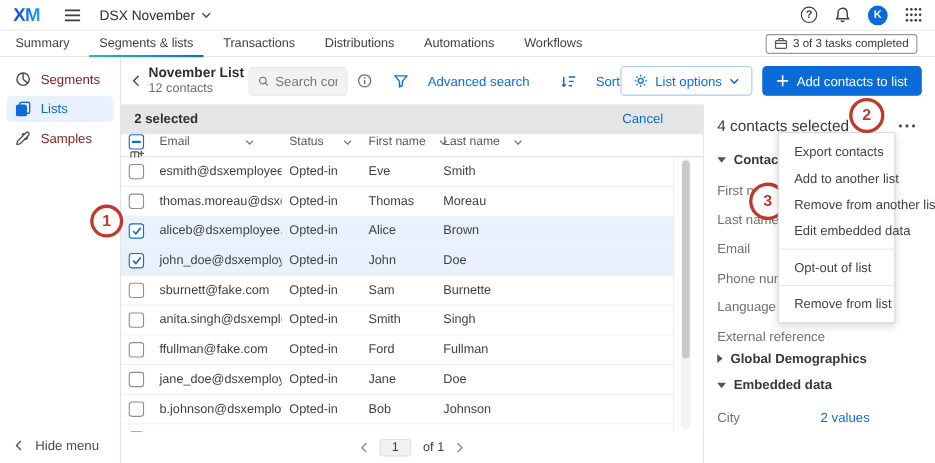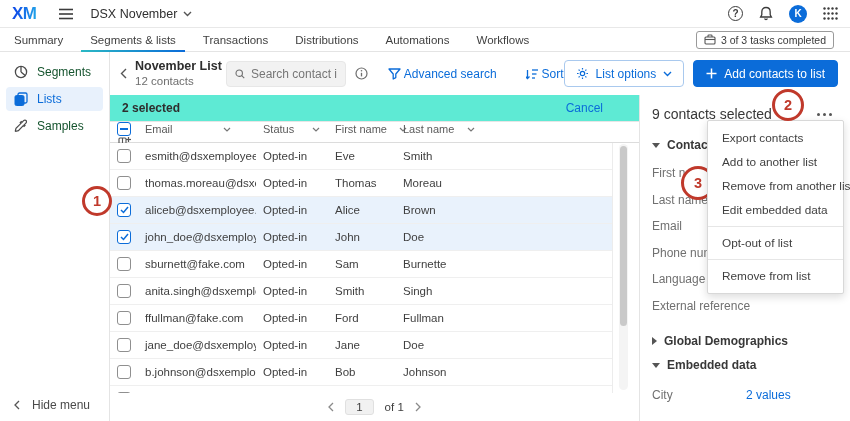--- a/index.html
+++ b/index.html
@@ -19,44 +19,44 @@
   .avatar{width:18px;height:18px;border-radius:50%;background:#0b6cd9;color:#fff;font-size:10px;font-weight:700;display:flex;align-items:center;justify-content:center}
 
   
   .navbar{position:absolute;top:28px;left:0;right:0;height:24px;border-bottom:1px solid #e4e4e4;display:flex;align-items:center;padding:0 14px;background:#fff}
   .tab{font-size:11.5px;color:#3f3f3f;margin-right:27px;height:24px;display:flex;align-items:center;position:relative;white-space:nowrap;cursor:pointer}
   .tab.active::after{content:"";position:absolute;left:-9px;right:-9px;bottom:-1px;height:3px;background:linear-gradient(90deg,#2bb8c4,#0b6cd9)}
   .tasks-badge{margin-left:auto;display:flex;align-items:center;gap:5px;border:1px solid #9a9a9a;border-radius:3px;padding:2px 7px;font-size:10.5px;color:#3a3a3a;margin-right:2px}
 
   
   .sidebar{position:absolute;top:52px;left:0;width:110px;bottom:0;border-right:1px solid #e4e4e4;padding:8px 6px;background:#fff}
-  .side-item{display:flex;align-items:center;gap:9px;height:24px;padding:0 8px;border-radius:4px;font-size:12px;color:#14532d;margin-bottom:3px;cursor:pointer}
+  .side-item{display:flex;align-items:center;gap:9px;height:24px;padding:0 8px;border-radius:4px;font-size:12px;color:#7f1d1d;margin-bottom:3px;cursor:pointer}
   .side-item svg{flex:0 0 auto;color:#4a4a4a}
   .side-item.active{background:#e8f1fc;color:#0b6cd9;font-weight:400}
   .side-item.active svg{color:#0b6cd9}
   .hide-menu{position:absolute;bottom:9px;left:6px;display:flex;align-items:center;gap:12px;font-size:12px;color:#4a4a4a;padding:0 8px;cursor:pointer}
 
   
   .list-header{position:absolute;top:52px;left:110px;right:0;height:43px;display:flex;align-items:center;padding:0 12px 0 6px;background:#fff}
   .back{color:#555;margin:0 8px 0 4px}
   .title-block{margin-right:4px;line-height:1.25}
   .lh-title{font-size:12.5px;font-weight:700;color:#2e2e2e;white-space:nowrap}
   .lh-count{font-size:11.5px;color:#6e6e6e}
   .search-box{width:142px;height:26px;background:#f2f2f2;border:1px solid #e7e7e7;border-radius:4px;display:flex;align-items:center;padding:0 8px;gap:6px}
   .search-box input{border:none;background:transparent;outline:none;width:100%;font-family:inherit;font-size:12px;color:#3f3f3f}
   .search-box input::placeholder{color:#767676}
   .info-ic{margin-left:9px;color:#6e6e6e}
-  .link-btn{display:flex;align-items:center;gap:3px;color:#0b6cd9;font-size:12px;cursor:pointer;white-space:nowrap}
+  .link-btn{display:flex;align-items:center;gap:18px;color:#0b6cd9;font-size:12px;cursor:pointer;white-space:nowrap}
   .adv{margin-left:20px}.sort{margin-left:29px}
   .btn-secondary{margin-left:auto;display:flex;align-items:center;gap:7px;height:27px;padding:0 11px;border:1px solid #a9c9ee;border-radius:4px;color:#0b6cd9;background:#fff;font-size:12px;cursor:pointer;white-space:nowrap}
   .btn-primary{margin-left:9px;display:flex;align-items:center;gap:7px;height:27px;padding:0 12px;background:#0b6cd9;border:1px solid #0b6cd9;border-radius:4px;color:#fff;font-size:12px;cursor:pointer;white-space:nowrap}
 
   
   .table-area{position:absolute;top:95px;left:110px;width:530px;bottom:0;border-right:1px solid #e4e4e4;background:#fff}
-  .sel-bar{height:27px;background:#5eead4;border-bottom:1px solid #e6e6e6;display:flex;align-items:center;padding:0 12px}
+  .sel-bar{height:27px;background:#e5e5e5;border-bottom:1px solid #e6e6e6;display:flex;align-items:center;padding:0 12px}
   .sel-text{font-size:12px;font-weight:700;color:#2e2e2e}
   .cancel{margin-left:auto;margin-right:24px;color:#0b6cd9;font-size:12px;cursor:pointer}
   .col-header{height:21px;border-bottom:1px solid #dcdcdc;display:grid;grid-template-columns:28px 118px 72px 68px 1fr 26px;align-items:center;font-size:11px;color:#5a5a5a;position:relative}
   .hcell{display:flex;align-items:center;padding-left:7px;white-space:nowrap}
   .chev{color:#777;display:inline-flex}
   .hc-email .chev{margin-left:50px}.hc-status .chev{margin-left:18px}.hc-first .chev{margin-left:12px}.hc-last .chev{margin-left:13px}
   .addcol{display:flex;justify-content:center;color:#555;cursor:pointer}
   .rows{position:absolute;top:48px;left:0;right:26px;height:250px;overflow:hidden;border-right:1px solid #ececec}
   .row{display:grid;grid-template-columns:28px 118px 72px 68px 1fr;height:27px;align-items:center;border-bottom:1px solid #efefef;font-size:11.5px;color:#3f3f3f;cursor:pointer;background:#fff}
   .row.selected{background:#e9f2fc}
@@ -75,28 +75,28 @@
   .panel{position:absolute;top:95px;left:640px;right:0;bottom:0;padding:0 14px 0 12px;background:#fff}
   .panel-header{display:flex;align-items:center;justify-content:space-between;padding:8px 2px 0 0;height:30px}
   .panel-title{font-size:14px;color:#383838}
   .dots{display:flex;gap:3px;cursor:pointer;padding:4px 2px}
   .dots i{width:3px;height:3px;border-radius:50%;background:#555}
   .section-head{display:flex;align-items:center;gap:7px;font-size:12px;font-weight:700;color:#383838;cursor:pointer}
   .ci-head{margin:13px 0 8px}
   .caret-down{width:0;height:0;border-left:4px solid transparent;border-right:4px solid transparent;border-top:5px solid #555}
   .caret-right{width:0;height:0;border-top:4px solid transparent;border-bottom:4px solid transparent;border-left:5px solid #555}
   .field{font-size:12px;color:#707070;line-height:26.5px;white-space:nowrap}
-  .gd-head{margin-top:15px}
+  .gd-head{}
   .ed-head{margin-top:10px}
   .city-row{display:flex;align-items:center;margin-top:16px;font-size:12px}
   .city-label{width:94px;color:#707070}
   .blue-link{color:#0b6cd9;cursor:pointer}
 
   
-  .menu{position:absolute;left:707px;top:120px;width:137px;background:#fff;border:1px solid #d8d8d8;border-radius:2px;box-shadow:0 3px 8px rgba(0,0,0,.14);padding:5px 0;z-index:20}
+  .menu{position:absolute;left:707px;top:120px;width:107px;background:#fff;border:1px solid #d8d8d8;border-radius:2px;box-shadow:0 3px 8px rgba(0,0,0,.14);padding:5px 0;z-index:20}
   .menu-item{height:24px;display:flex;align-items:center;padding:0 8px 0 14px;font-size:11.8px;color:#3f3f3f;white-space:nowrap;cursor:pointer}
   .menu-divider{height:1px;background:#e6e6e6;margin:4px 0}
 
   
   .ann{position:absolute;border:3px solid #c0392b;border-radius:50%;background:#fff;display:flex;align-items:center;justify-content:center;color:#c0392b;font-weight:600;font-size:14.5px}
   .ann-1{left:82px;top:186px;width:30px;height:30px;z-index:25}
   .ann-2{left:772px;top:89px;width:32px;height:32px;z-index:25}
   .ann-3{left:681px;top:166px;width:34px;height:34px;z-index:15}
 </style>
 </head>
@@ -410,21 +410,21 @@
       <span class="pg-chev">
           <svg width="6" height="10" viewBox="0 0 6 10">
             <polyline points="1,1 5,5 1,9" fill="none" stroke="#8a8a8a" stroke-width="1.3"></polyline>
           </svg>
         </span>
     </div>
   </div>
 
   <div class="panel">
     <div class="panel-header">
-      <span class="panel-title">9 contacts selected</span>
+      <span class="panel-title">4 contacts selected</span>
       <span class="dots">
           <i></i>
           <i></i>
           <i></i>
         </span>
     </div>
     <div class="section-head ci-head">
       <span class="caret-down"></span>
       <span>Contact info</span>
     </div>

